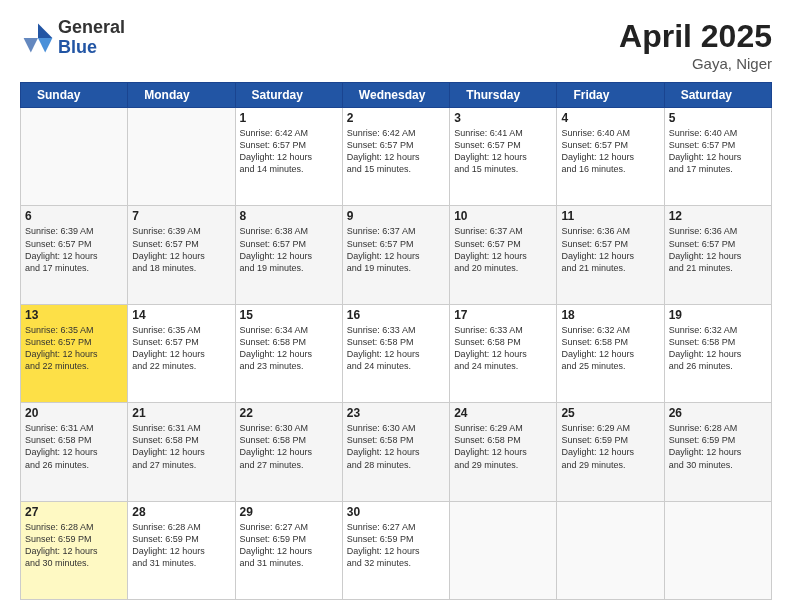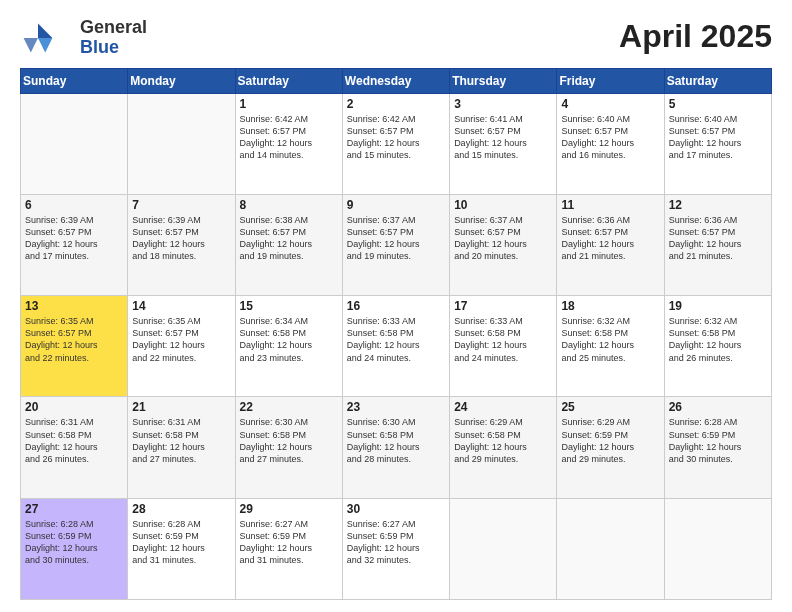--- a/index.html
+++ b/index.html
@@ -19,21 +19,21 @@
     }
     .header {
       display: flex;
       justify-content: space-between;
       align-items: flex-start;
       margin-bottom: 10px;
     }
     .logo {
       display: flex;
       align-items: center;
-      gap: 24px;
+      gap: 2px;
     }
     .logo-text {
       display: flex;
       flex-direction: column;
       line-height: 1.1;
     }
     .logo-general {
       font-size: 18px;
       font-weight: bold;
       color: #333;
@@ -64,21 +64,21 @@
       border: 1px solid #ccc;
       border-collapse: collapse;
       width: 100%;
       table-layout: fixed;
     }
     .calendar th {
       background: #2255a4;
       color: #fff;
       font-size: 12px;
       font-weight: bold;
-      padding: 5px 2px;
+      padding: 5px 16px;
       text-align: left;
       border: 1px solid #1a4490;
     }
     .calendar td {
       border: 1px solid #ccc;
       vertical-align: top;
       padding: 3px 4px;
       font-size: 9.5px;
       color: #333;
       height: 78px;
@@ -107,20 +107,21 @@
         <polygon points="20,20 36,20 28,36" fill="#4a90d9"></polygon>
         <polygon points="4,20 20,20 12,36" fill="#2255a4" opacity="0.7"></polygon>
       </svg>
       <div class="logo-text">
         <span class="logo-general">General</span>
         <span class="logo-blue">Blue</span>
       </div>
     </div>
     <div class="title-block">
       <div class="title-month">April 2025</div>
+      <div class="title-location">Gaya, Niger</div>
     </div>
   </div>
 
   <table class="calendar">
     <thead>
       <tr>
         <th>Sunday</th>
         <th>Monday</th>
         <th>Saturday</th>
         <th>Wednesday</th>
@@ -316,21 +317,21 @@
           </td>
           <td style="background: rgb(245, 245, 245);">
             <span class="day-num">26</span>
             <div class="day-info" style="white-space: pre-line;">Sunrise: 6:28 AM
 Sunset: 6:59 PM
 Daylight: 12 hours
 and 30 minutes.</div>
           </td>
         </tr>
         <tr>
-          <td style="background: #c4b5fd;">
+          <td style="background: #fef9c3;">
             <span class="day-num">27</span>
             <div class="day-info" style="white-space: pre-line;">Sunrise: 6:28 AM
 Sunset: 6:59 PM
 Daylight: 12 hours
 and 30 minutes.</div>
           </td>
           <td style="background: rgb(255, 255, 255);">
             <span class="day-num">28</span>
             <div class="day-info" style="white-space: pre-line;">Sunrise: 6:28 AM
 Sunset: 6:59 PM

